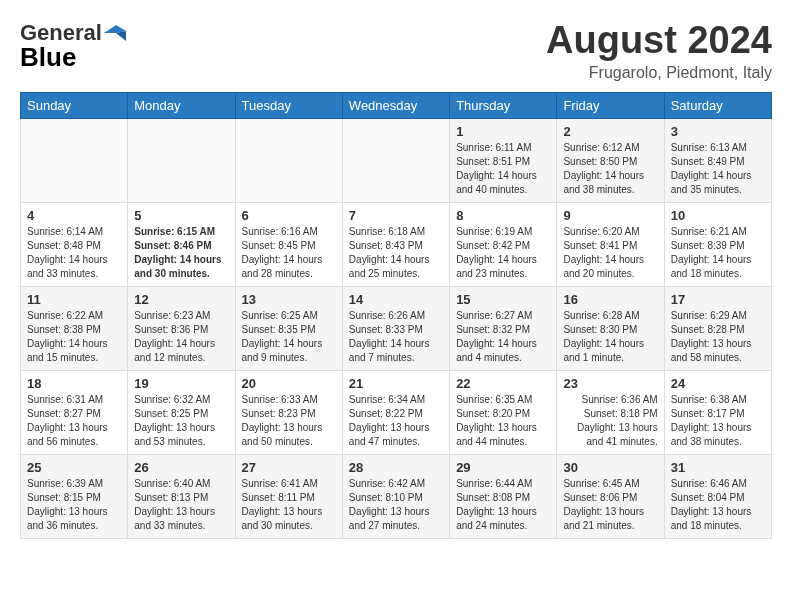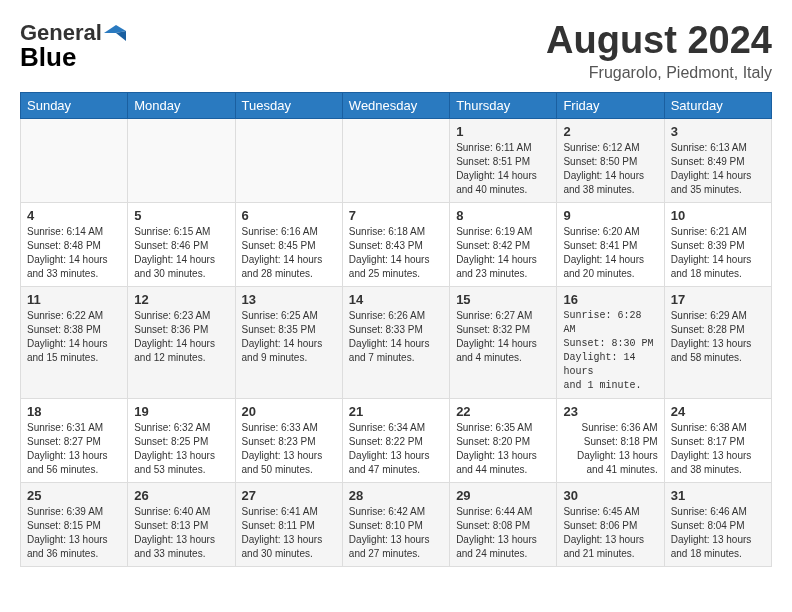--- a/index.html
+++ b/index.html
@@ -142,21 +142,21 @@
       <tr>
         <td>
           <span class="day-num">4</span>
           <div class="day-info" style="white-space: pre-line;">Sunrise: 6:14 AM
 Sunset: 8:48 PM
 Daylight: 14 hours
 and 33 minutes.</div>
         </td>
         <td>
           <span class="day-num">5</span>
-          <div class="day-info" style="white-space: pre-line;">Sunrise: 6:15 AM
+          <div class="day-info" style="white-space: pre-line; font-weight: bold;">Sunrise: 6:15 AM
 Sunset: 8:46 PM
 Daylight: 14 hours
 and 30 minutes.</div>
         </td>
         <td>
           <span class="day-num">6</span>
           <div class="day-info" style="white-space: pre-line;">Sunrise: 6:16 AM
 Sunset: 8:45 PM
 Daylight: 14 hours
 and 28 minutes.</div>
@@ -221,21 +221,21 @@
         </td>
         <td>
           <span class="day-num">15</span>
           <div class="day-info" style="white-space: pre-line;">Sunrise: 6:27 AM
 Sunset: 8:32 PM
 Daylight: 14 hours
 and 4 minutes.</div>
         </td>
         <td>
           <span class="day-num">16</span>
-          <div class="day-info" style="white-space: pre-line; font-family: Liberation Mono, monospace;">Sunrise: 6:28 AM
+          <div class="day-info" style="white-space: pre-line;">Sunrise: 6:28 AM
 Sunset: 8:30 PM
 Daylight: 14 hours
 and 1 minute.</div>
         </td>
         <td>
           <span class="day-num">17</span>
           <div class="day-info" style="white-space: pre-line;">Sunrise: 6:29 AM
 Sunset: 8:28 PM
 Daylight: 13 hours
 and 58 minutes.</div>

